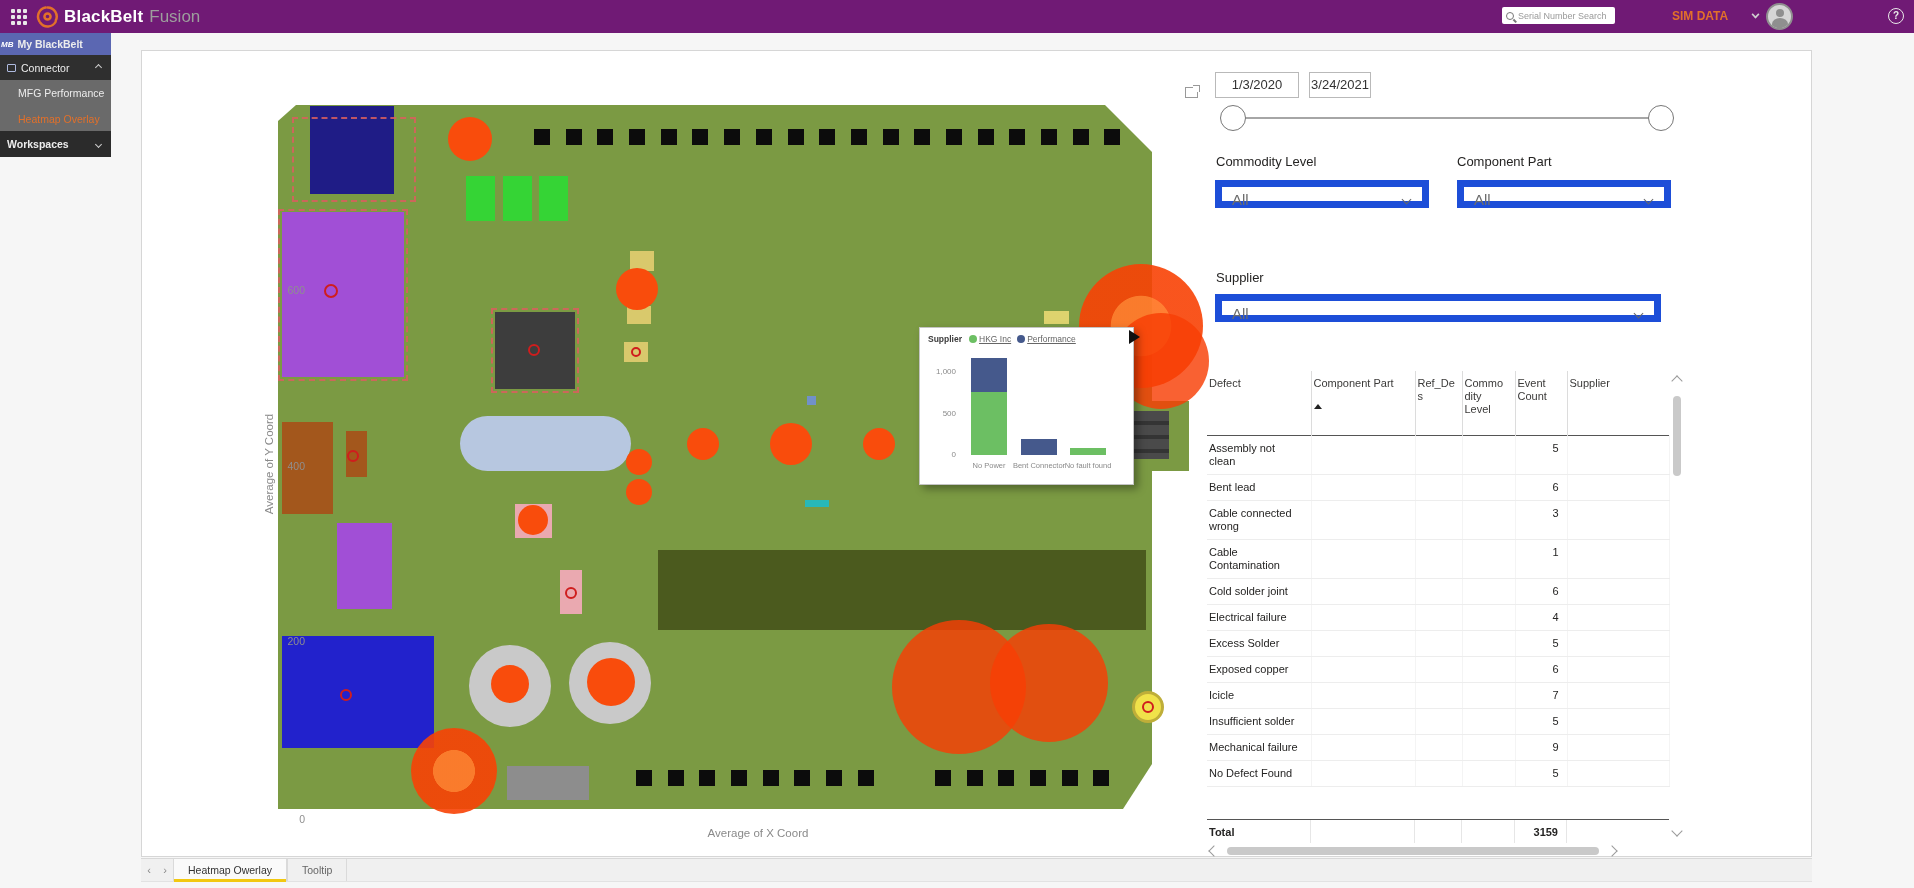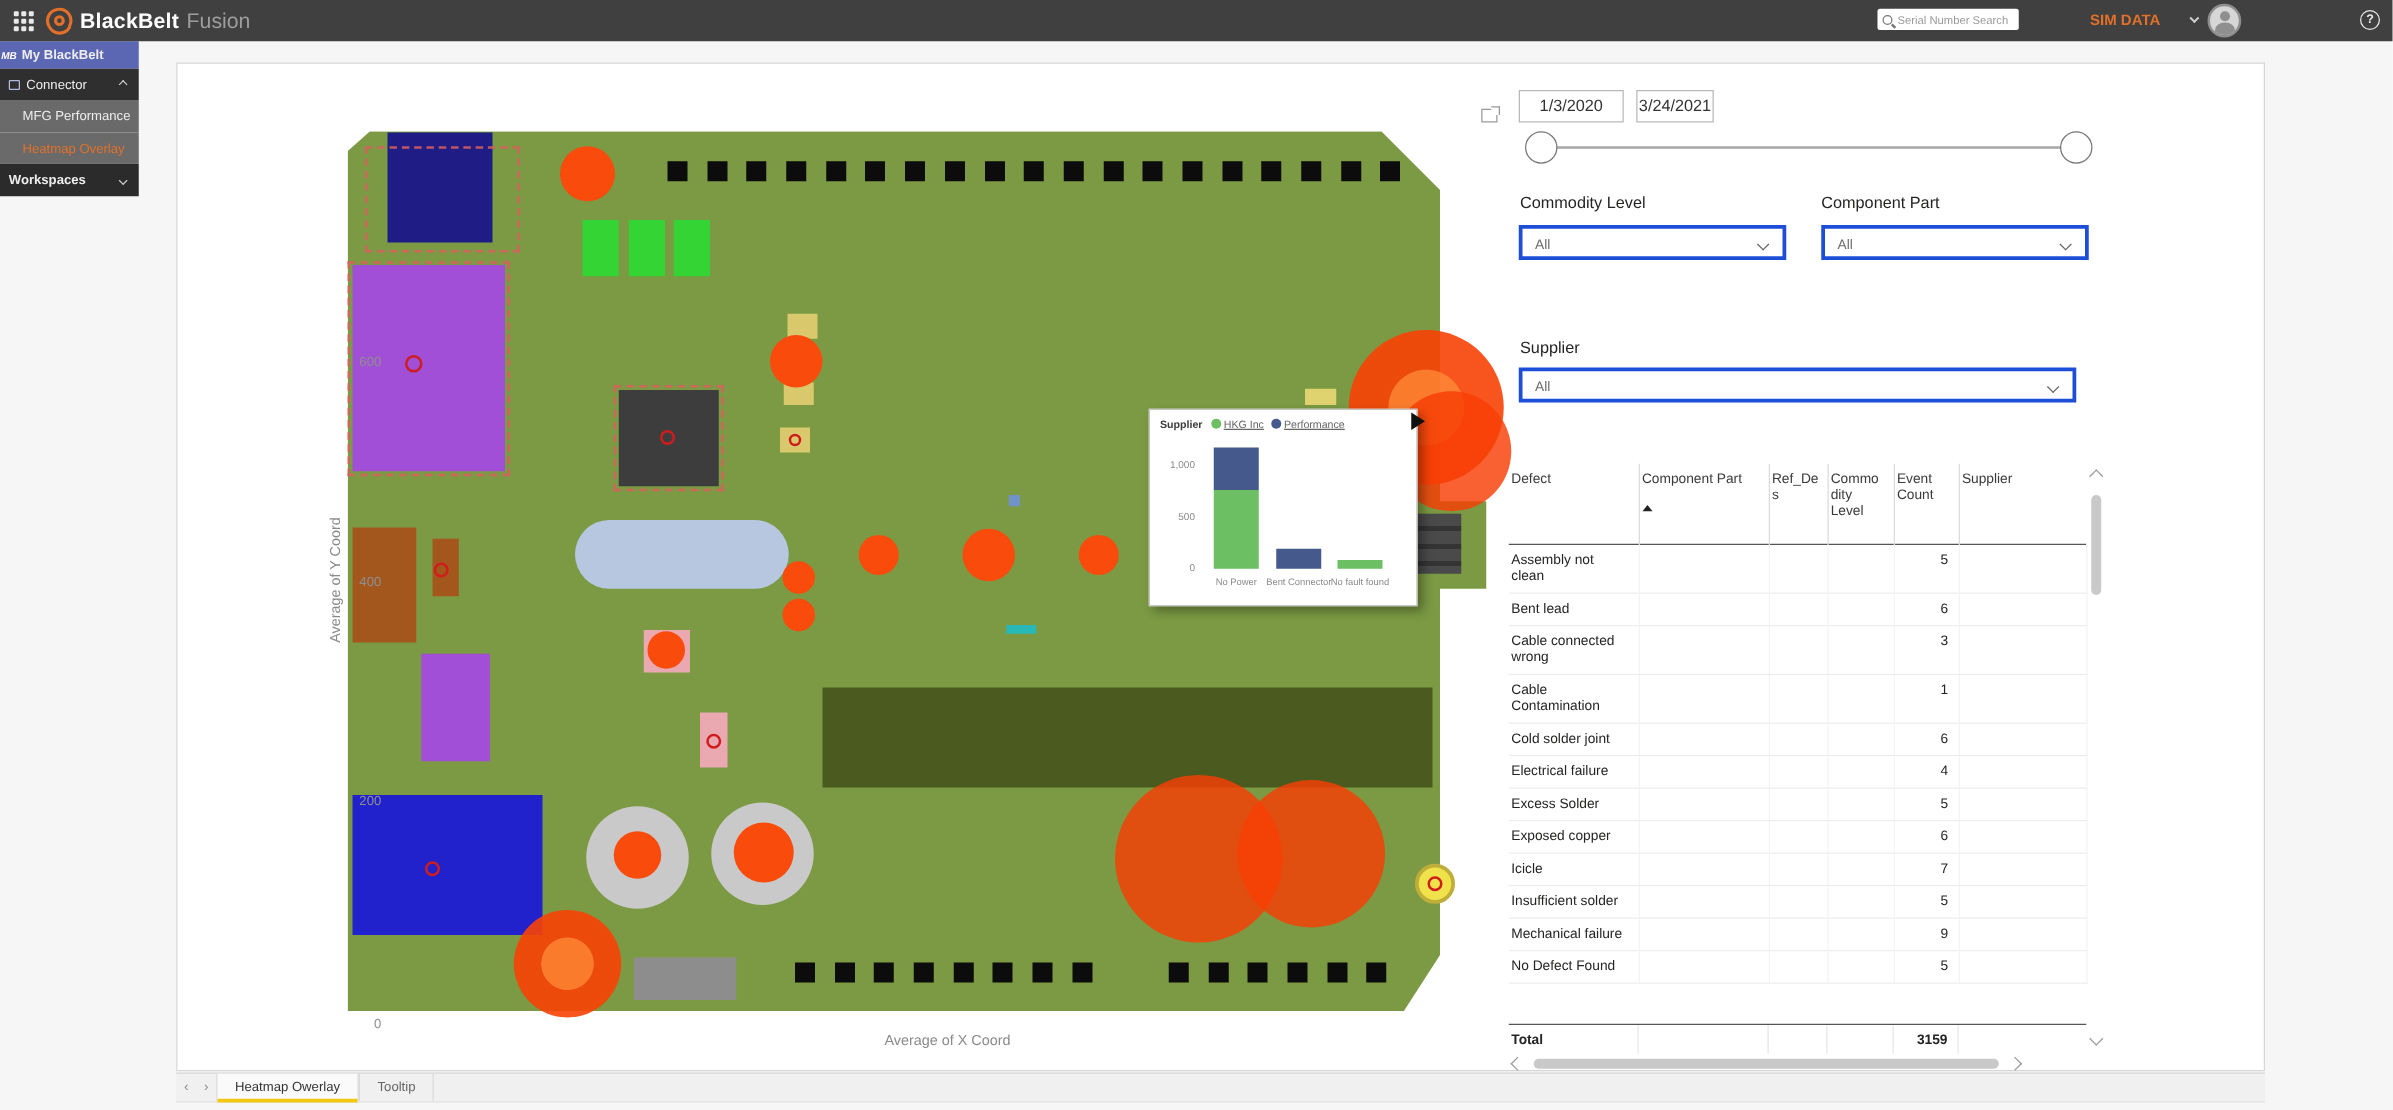--- a/index.html
+++ b/index.html
@@ -1,20 +1,20 @@
 <!DOCTYPE html>
 <html><head>
 <meta charset="utf-8">
 <style>
   * { margin:0; padding:0; box-sizing:border-box; }
   html,body { width:1914px; height:888px; overflow:hidden; background:#f6f6f6;
               font-family:"Liberation Sans", sans-serif; }
 
   
-  #topbar { position:absolute; left:0; top:0; width:1914px; height:33px; background:#404040;
+  #topbar { position:absolute; left:0; top:0; width:1914px; height:33px; background:#701a75;
             display:flex; align-items:center; z-index:50; }
   #gridicon { width:16px; height:16px; margin-left:11px; display:grid;
               grid-template-columns:repeat(3,4px); grid-template-rows:repeat(3,4px); gap:2px; cursor:pointer; }
   #gridicon span { background:#e9e9e9; border-radius:1px; }
   #logoswirl { margin-left:9px; width:23px; height:23px; }
   .brand-bold { color:#fff; font-weight:bold; font-size:17px; margin-left:5px; letter-spacing:.2px; }
   .brand-light { color:#9d9d9d; font-size:17px; margin-left:6px; font-weight:300; }
   #searchbox { position:absolute; left:1502px; top:7px; width:113px; height:17px; background:#fff;
                border-radius:2px; display:flex; align-items:center; padding:0 4px; }
   #searchbox .mag { width:8px; height:8px; border:1.5px solid #777; border-radius:50%; position:relative; flex:0 0 auto; }
@@ -85,21 +85,21 @@
   
   .datebox { position:absolute; top:21px; height:26px; border:1px solid #b9b9b9; background:#fff;
              font-size:13px; color:#333; text-align:center; line-height:24px; cursor:text; }
   #slider-track { position:absolute; left:1091px; top:66px; width:428px; height:2px; background:#a6a6a6; }
   .slider-handle { position:absolute; top:54px; width:26px; height:26px; border-radius:50%; background:#fff;
              border:1.5px solid #777; cursor:pointer; z-index:5; }
   #popout { position:absolute; left:1043px; top:36px; width:13px; height:11px; border:1.5px solid #999; cursor:pointer; }
   #popout::after { content:""; position:absolute; right:-3px; top:-3px; width:6px; height:6px;
              border-top:1.5px solid #999; border-right:1.5px solid #999; background:#fff; }
   .flabel { position:absolute; font-size:13px; color:#252423; }
-  .fselect { position:absolute; height:28px; border:3px solid #1d4ed8; background:#fff; font-size:11px;
+  .fselect { position:absolute; height:28px; border:7px solid #1d4ed8; background:#fff; font-size:15px;
              color:#6c6c6c; line-height:26px; padding-left:10px; cursor:pointer; }
   .fselect .chevd { position:absolute; right:12px; top:9px; width:7px; height:7px;
              border-right:1.5px solid #666; border-bottom:1.5px solid #666; transform:rotate(45deg); }
 
   
   #deftable { position:absolute; left:1065px; top:320px; width:462px; font-size:11px; color:#252423; }
   #deftable table { border-collapse:collapse; table-layout:fixed; width:462px; }
   #deftable th { font-weight:normal; color:#3b3a39; text-align:left; vertical-align:top; padding:6px 6px 2px 2px;
                  border-right:1px solid #dcdcdc; height:64px; overflow-wrap:anywhere; line-height:13px; cursor:pointer; }
   #deftable th:last-child { border-right:none; }

